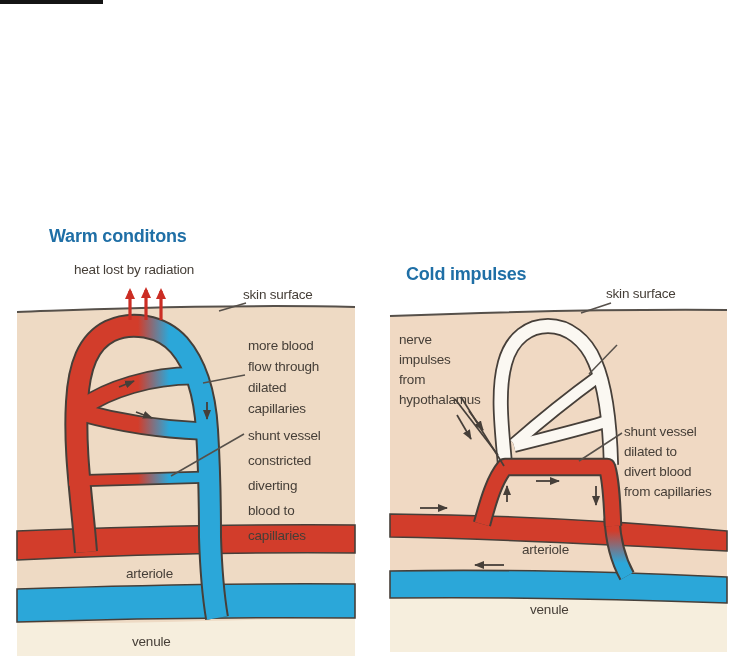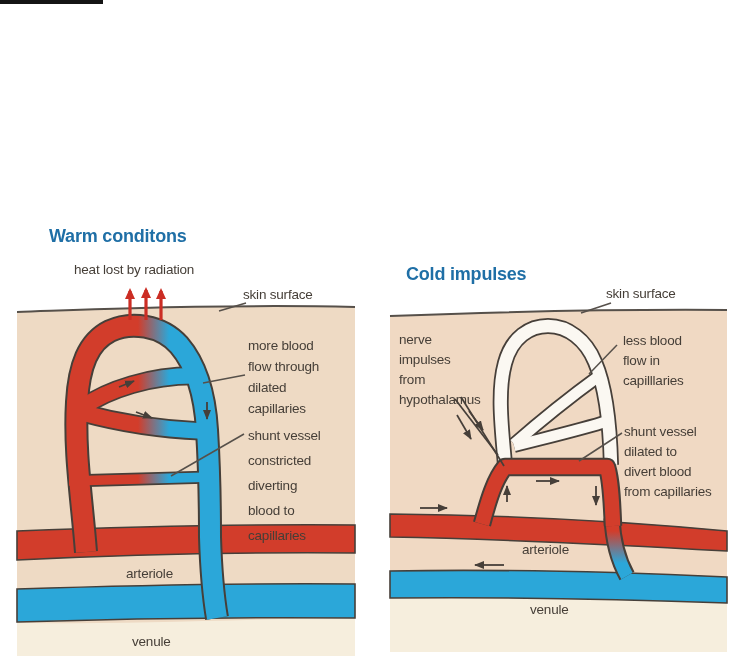--- a/index.html
+++ b/index.html
@@ -142,23 +142,20 @@
 capillaries</div>
   <div class="lbl" style="left:126px;top:564px;">arteriole</div>
   <div class="lbl" style="left:132px;top:632px;">venule</div>
 
   <div class="title" style="left:406px;top:264px;">Cold impulses</div>
   <div class="lbl" style="left:606px;top:284px;">skin surface</div>
   <div class="lbl" style="left:399px;top:314px;margin-top:16px;">nerve
 impulses
 from
 hypothalamus</div>
-  <div class="lbl" style="left:623px;top:331px;">less blood
-flow in
-capilllaries</div>
   <div class="lbl" style="left:624px;top:422px;">shunt vessel
 dilated to
 divert blood
 from capillaries</div>
   <div class="lbl" style="left:522px;top:540px;">arteriole</div>
   <div class="lbl" style="left:530px;top:600px;">venule</div>
 
 </div>
 
 </body></html>

